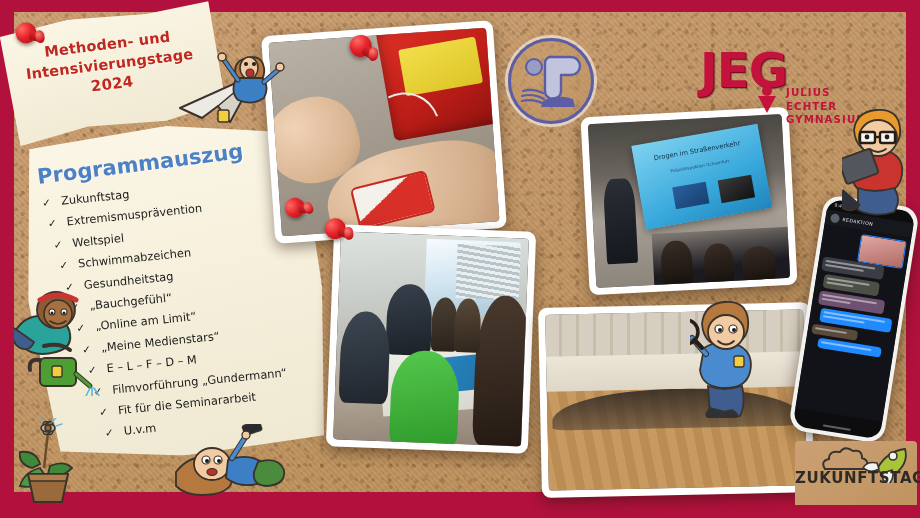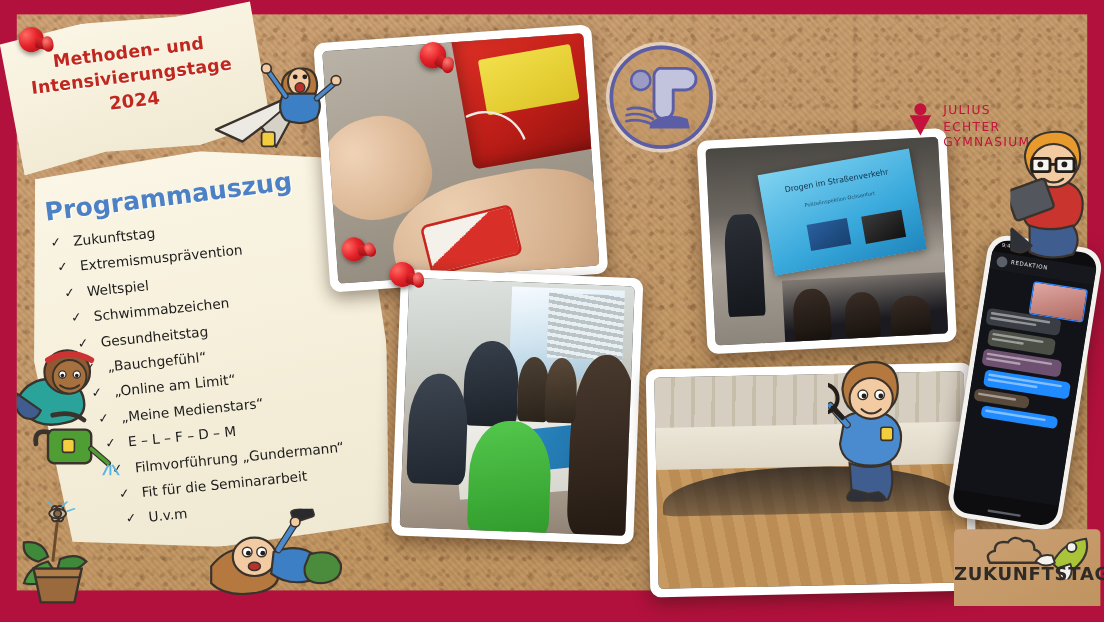--- a/index.html
+++ b/index.html
@@ -100,21 +100,21 @@
   
   #jeg{position:absolute;left:700px;top:46px;width:180px;height:82px;}
   #jeg-mark{
     font-family:"DejaVu Sans",sans-serif;font-weight:bold;font-size:48px;line-height:48px;
     color:#c3123b;letter-spacing:-1px;
     text-shadow:1px 1px 0 #7d0a26,2px 2px 0 rgba(0,0,0,.22);
   }
   #jeg-dot{position:absolute;left:62px;top:40px;width:10px;height:10px;border-radius:50%;background:#c3123b;}
   #jeg-tri{position:absolute;left:58px;top:50px;width:0;height:0;
     border-left:9px solid transparent;border-right:9px solid transparent;border-top:17px solid #c3123b;}
-  #jeg-words{position:absolute;left:86px;top:40px;color:#c3123b;font-weight:normal;
+  #jeg-words{position:absolute;left:86px;top:40px;color:#c3123b;font-weight:bold;
     font-size:10.2px;line-height:13.5px;letter-spacing:1.1px;font-family:"DejaVu Sans",sans-serif;}
 
   
   #cpr-badge{
     position:absolute;left:508px;top:38px;width:86px;height:86px;border-radius:50%;
     border:3px solid #5b5ea6;box-sizing:border-box;
     background:radial-gradient(circle at 40% 35%, rgba(205,163,115,.55), rgba(186,142,92,.5));
     box-shadow:0 0 0 3px rgba(255,255,255,.55);
   }
   #cpr-badge svg{position:absolute;left:8px;top:10px;}
@@ -346,20 +346,21 @@
         </div>
         <div class="bub" style="background:#1f8bff;width:64px;margin-left:8px;">
           <div class="bar" style="width:88%"></div>
         </div>
       </div>
       <div class="home"></div>
     </div>
   </div>
 
   <div id="jeg">
+    <div id="jeg-mark" style="color: rgb(195, 18, 59);">JEG</div>
     <div id="jeg-dot" style="background: rgb(195, 18, 59);"></div>
     <div id="jeg-tri" style="border-top-color: rgb(195, 18, 59);"></div>
     <div id="jeg-words" style="color: rgb(195, 18, 59);">
       <div>JULIUS</div>
       <div>ECHTER</div>
       <div>GYMNASIUM</div>
     </div>
   </div>
 
   <div id="cpr-badge">

